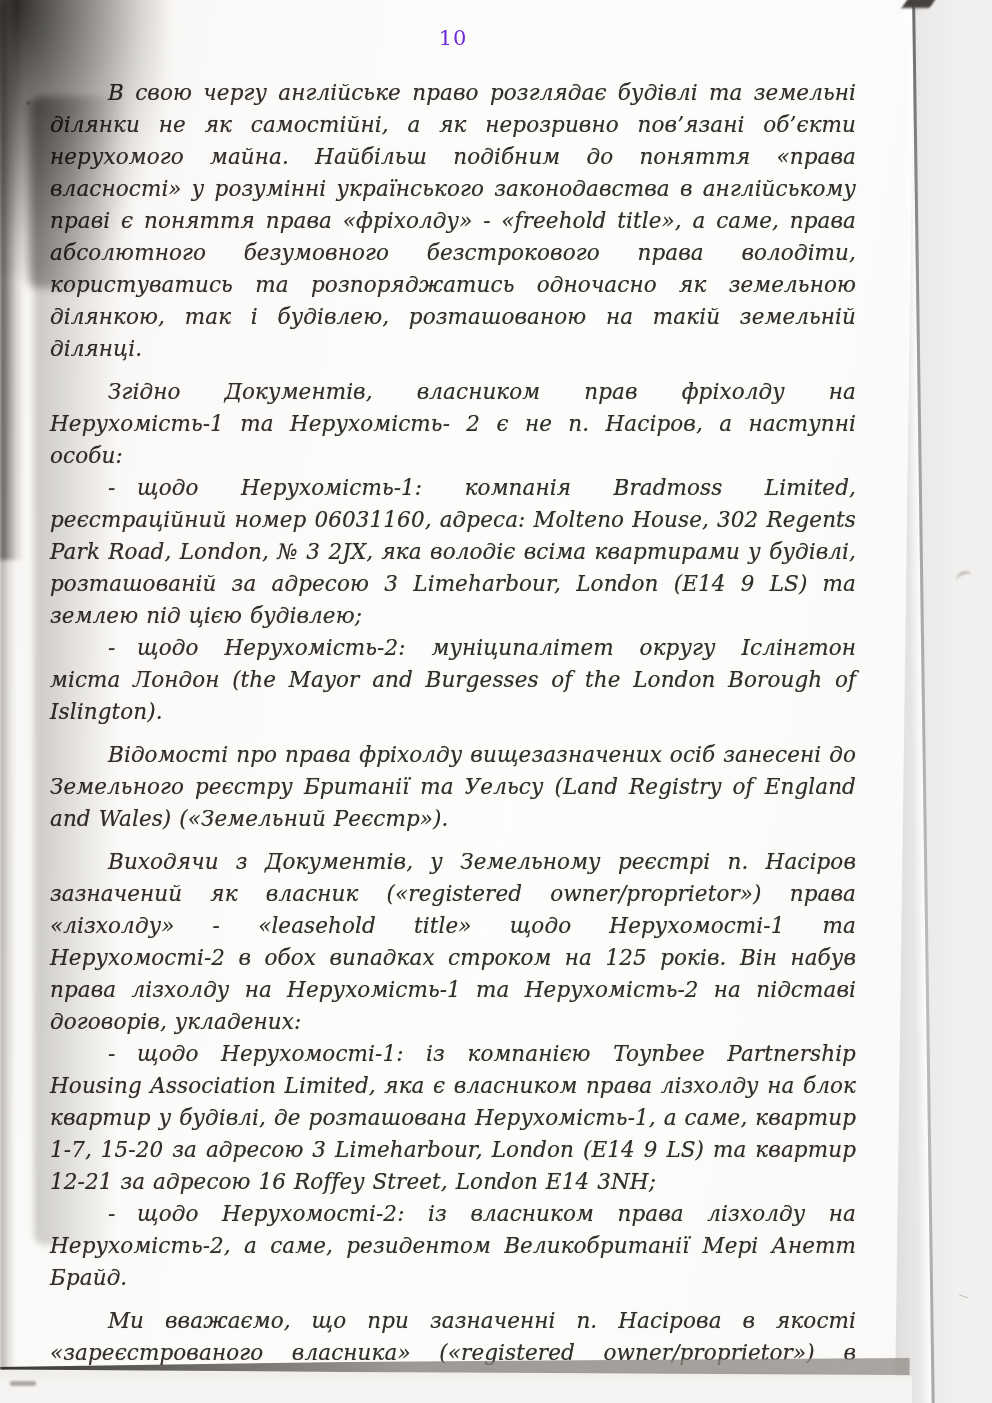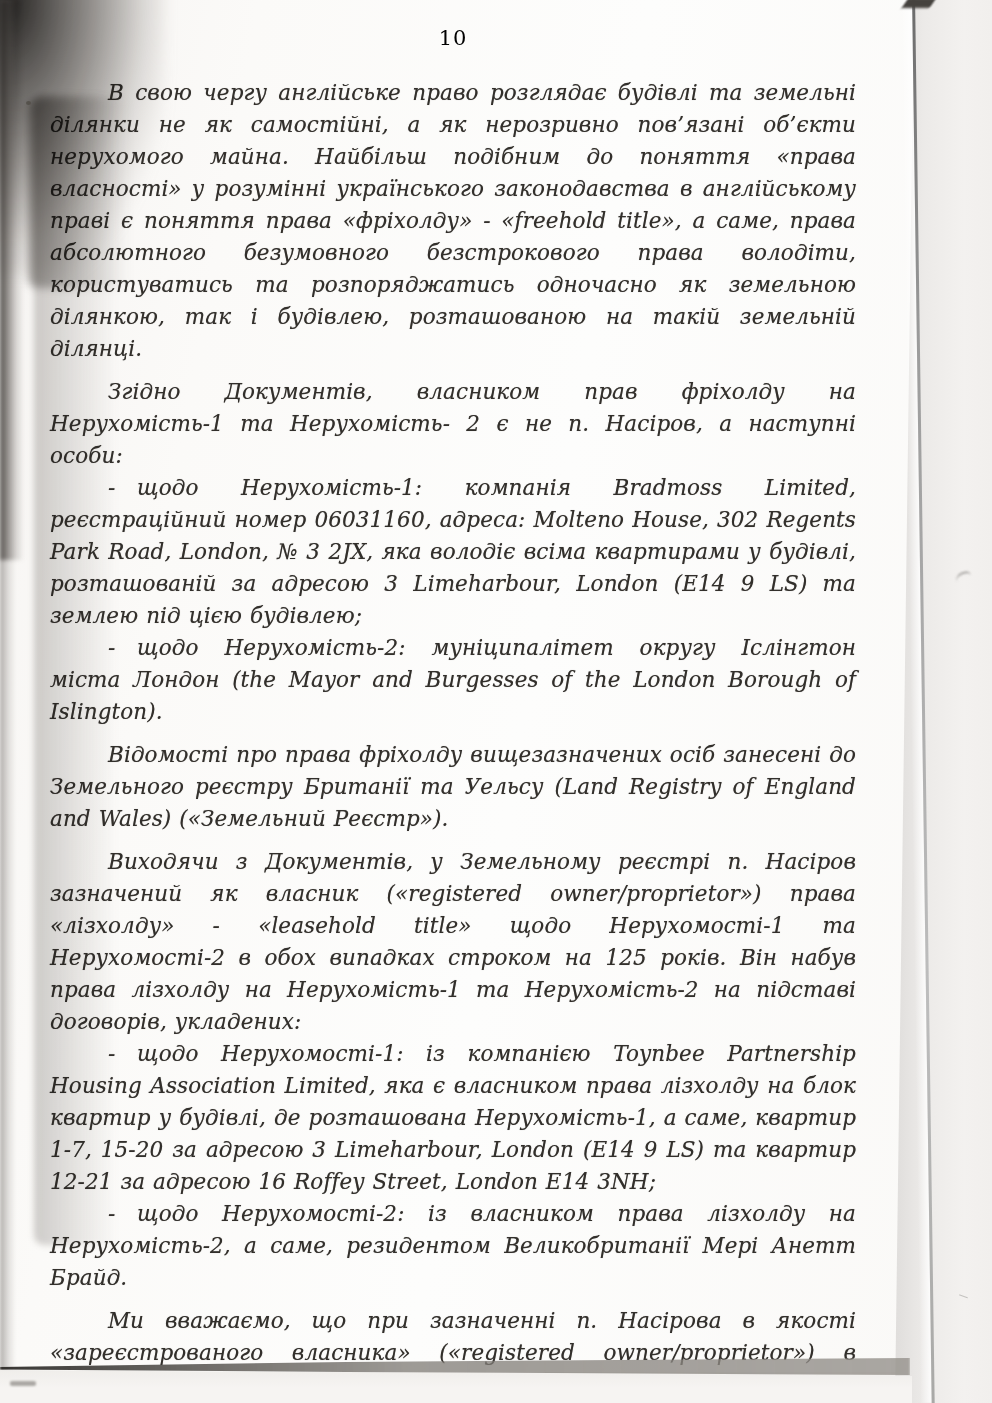--- a/index.html
+++ b/index.html
@@ -25,21 +25,21 @@
     width: 806px;
     z-index: 2;
   }
   .pagenum {
     position: absolute;
     top: 26px; left: 0; right: 0;
     text-align: center;
     font-style: normal;
     font-size: 21px;
     letter-spacing: 1px;
-    color: #000000;
+    color: #6d28d9;
   }
   .content { position: absolute; top: 77px; left: 0; width: 806px; }
   .para {
     margin: 0;
     text-align: justify;
     text-indent: 58px;
     font-style: italic;
     font-size: 21.5px;
     line-height: 32px;
     color: #322f2b;

